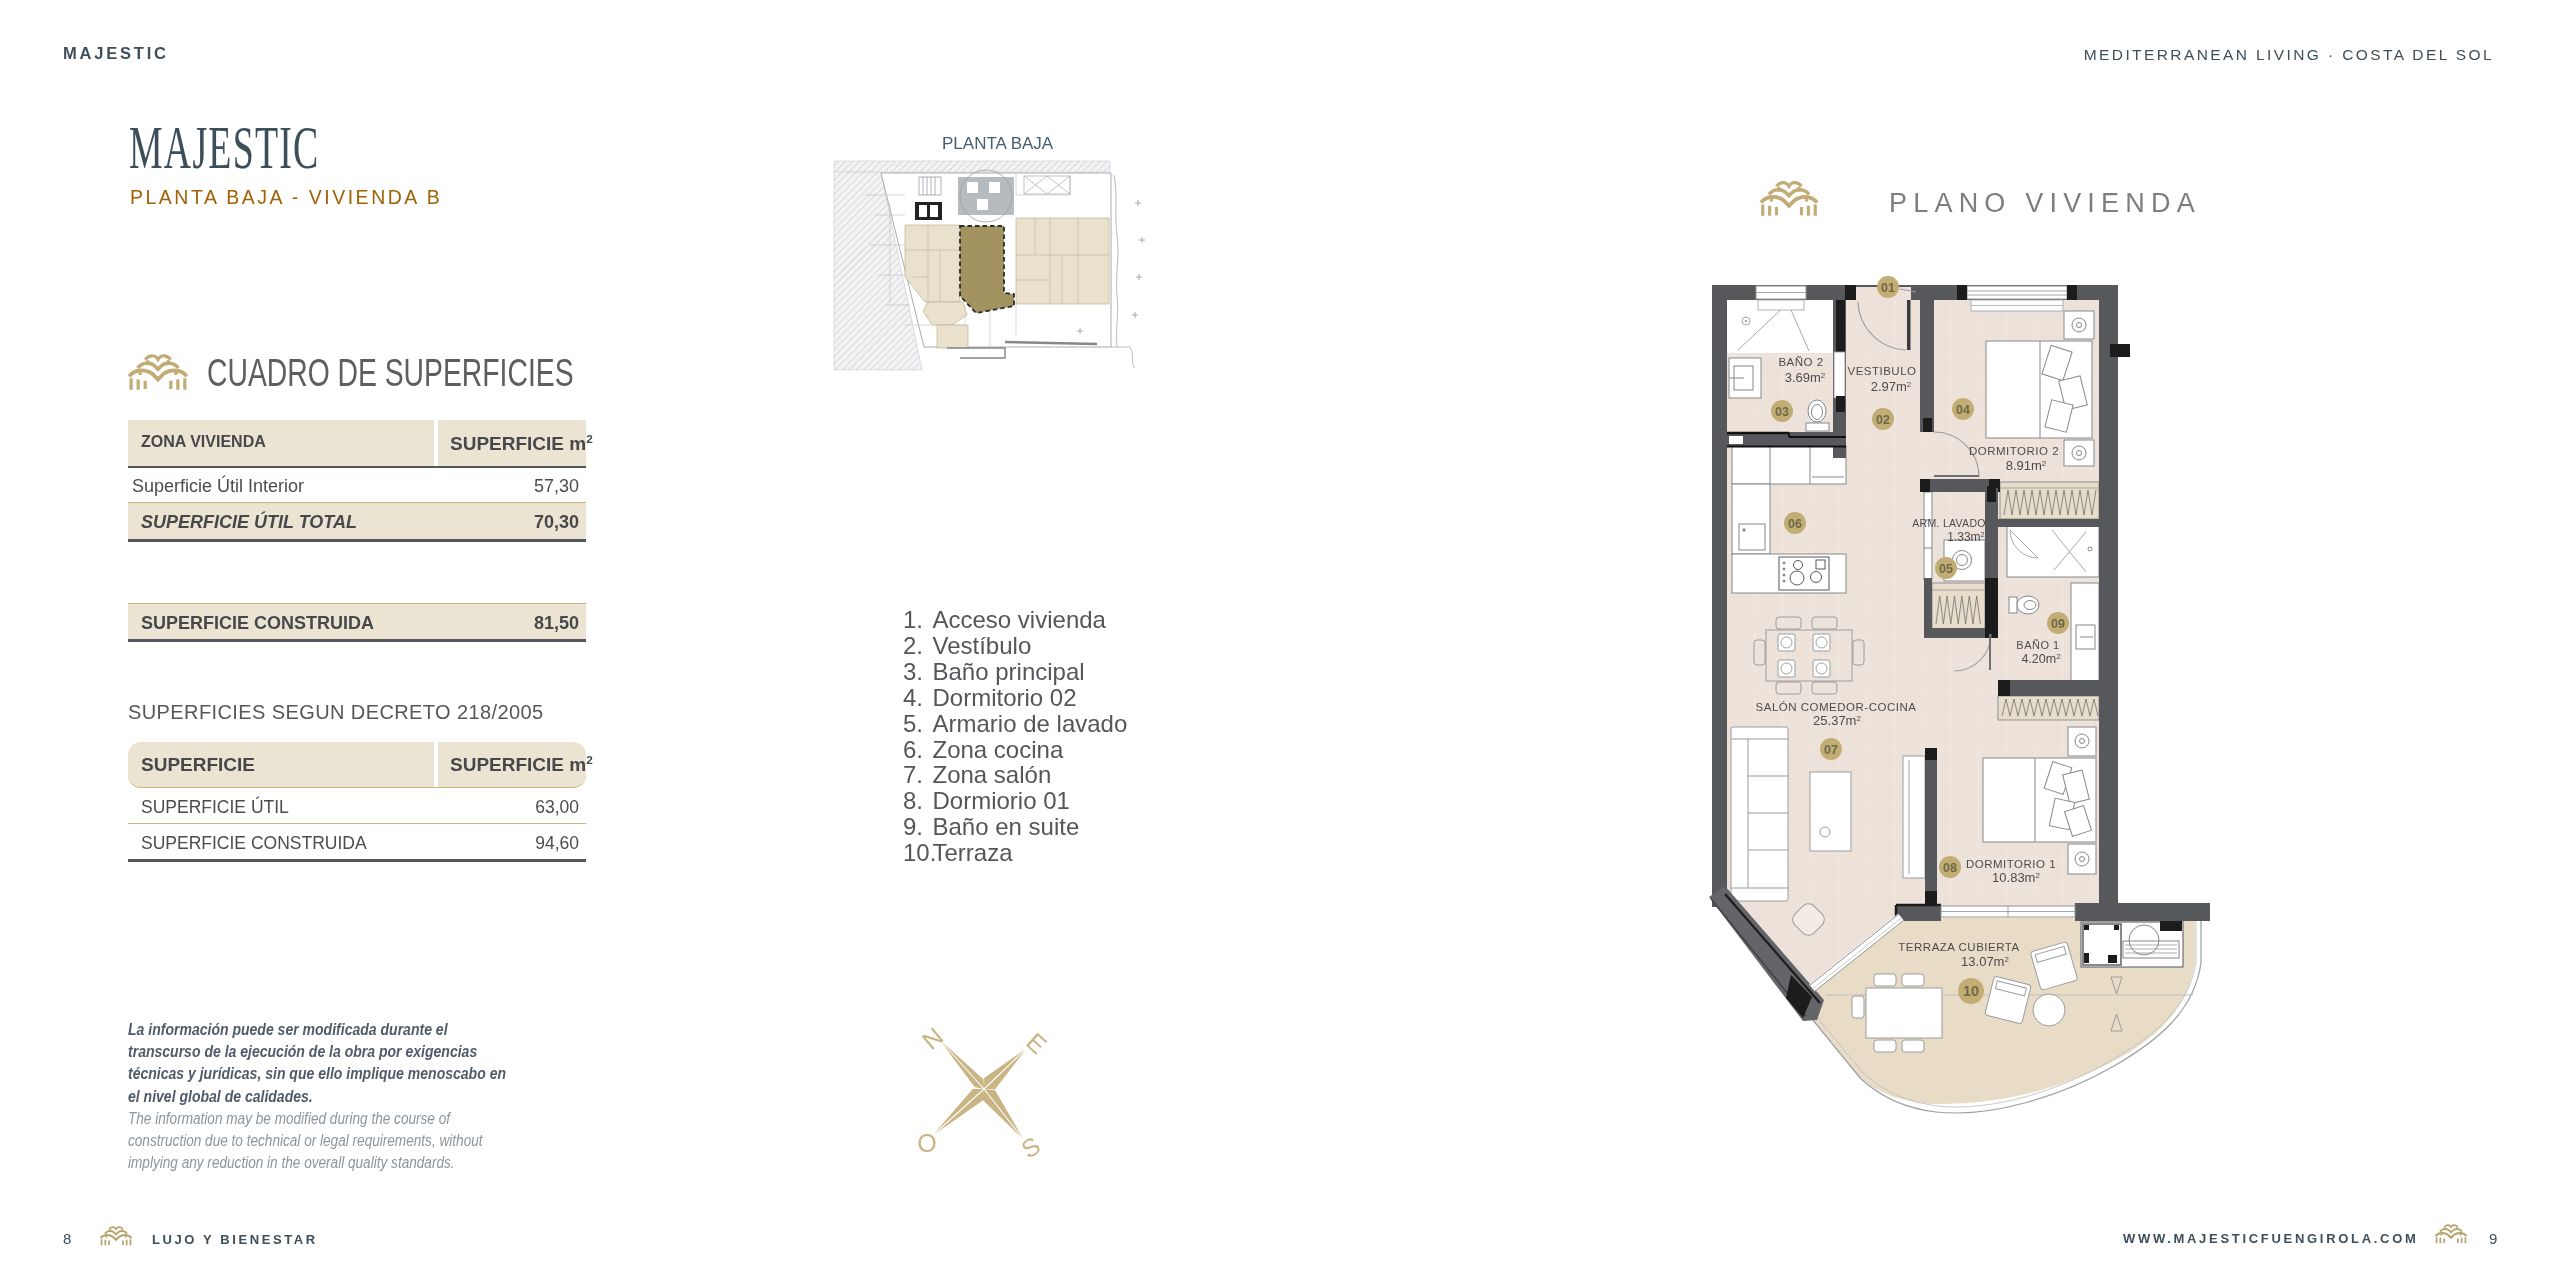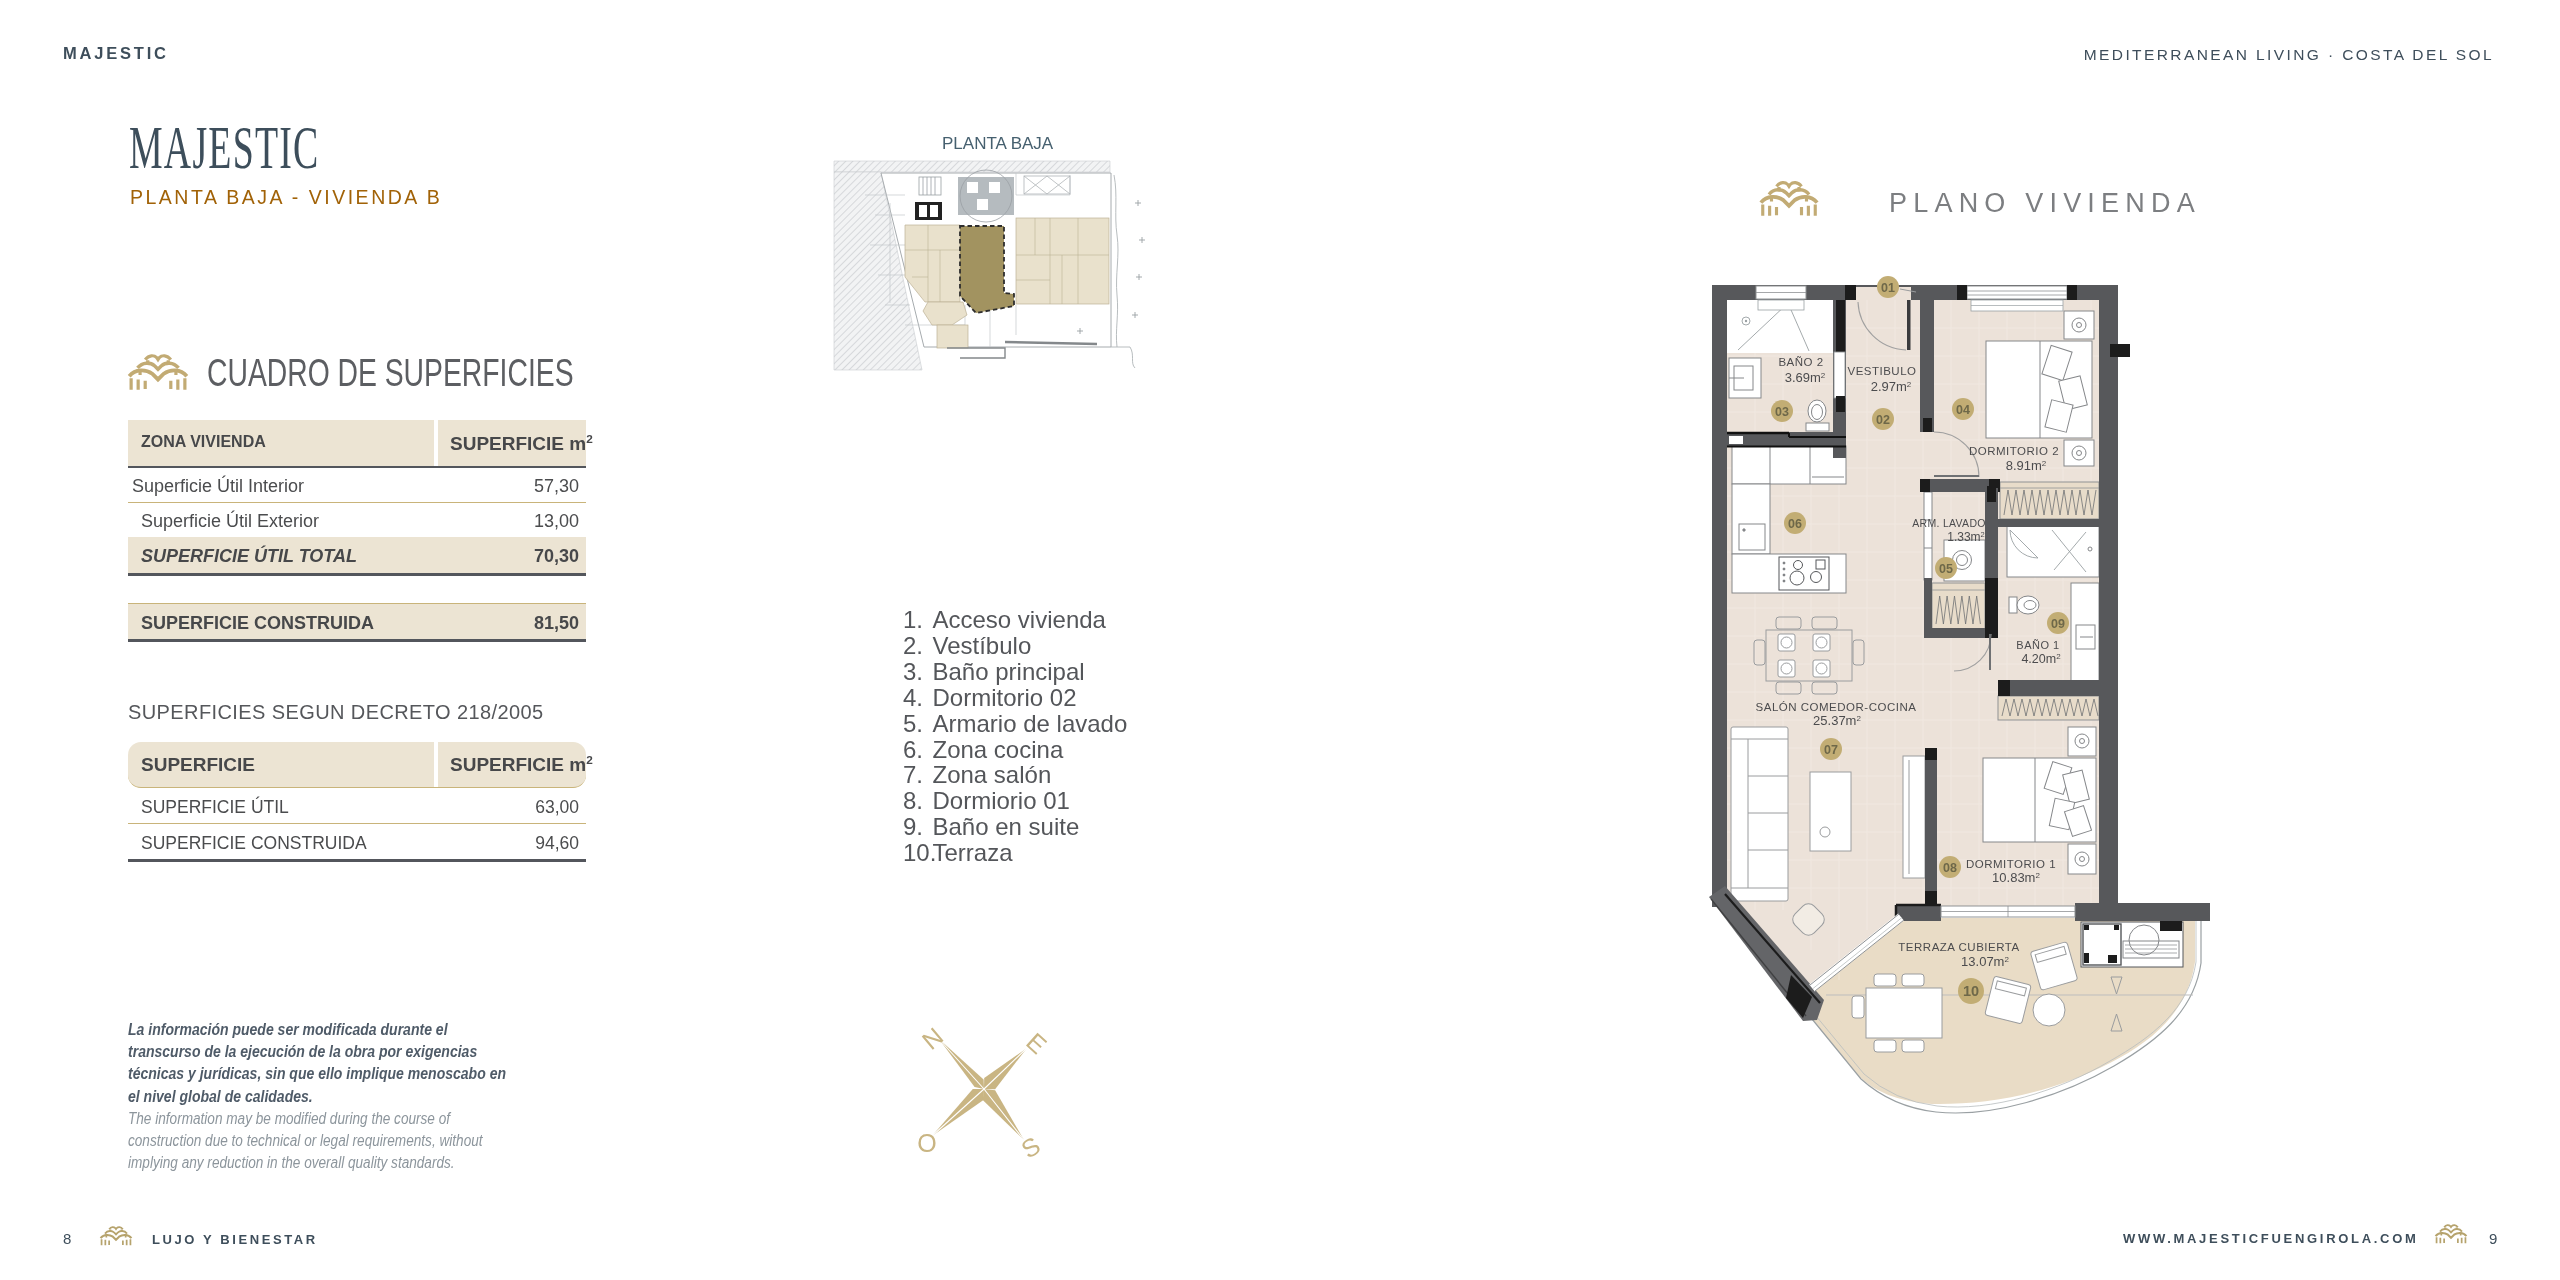--- a/index.html
+++ b/index.html
@@ -39,24 +39,20 @@
 <div class="abs" style="left:128px;top:420px;width:458px;">
   <div style="height:46px;background:#ece4d3;border-bottom:2px solid #53565c;position:relative;">
     <div style="position:absolute;left:13px;top:13px;font-size:16px;font-weight:bold;color:#47484a;">ZONA VIVIENDA</div>
     <div style="position:absolute;left:306px;top:0;bottom:0;width:4px;background:#fff;"></div>
     <div style="position:absolute;left:322px;top:13px;font-size:19px;font-weight:bold;color:#47484a;white-space:nowrap;">SUPERFICIE m<sup>2</sup></div>
   </div>
   <div style="height:34px;border-bottom:1px solid #c9b47a;position:relative;font-size:18px;color:#4b4c4e;">
     <div style="position:absolute;left:4px;top:8px;">Superficie Útil Interior</div>
     <div style="position:absolute;right:7px;top:8px;">57,30</div>
   </div>
-  <div style="height:34px;position:relative;font-size:18px;color:#4b4c4e;">
-    <div style="position:absolute;left:13px;top:8px;">Superficie Útil Exterior</div>
-    <div style="position:absolute;right:7px;top:8px;">13,00</div>
-  </div>
   <div style="height:36px;background:#ece4d3;border-bottom:3px solid #53565c;position:relative;font-size:18px;font-weight:bold;color:#47484a;">
     <div style="position:absolute;left:13px;top:9px;font-style:italic;">SUPERFICIE ÚTIL TOTAL</div>
     <div style="position:absolute;right:7px;top:9px;">70,30</div>
   </div>
 </div>
 
 <div class="abs" style="left:128px;top:603px;width:458px;">
   <div style="height:35px;background:#ece4d3;border-top:1px solid #c9b47a;border-bottom:3px solid #53565c;position:relative;font-size:18px;font-weight:bold;color:#47484a;">
     <div style="position:absolute;left:13px;top:9px;">SUPERFICIE CONSTRUIDA</div>
     <div style="position:absolute;right:7px;top:9px;">81,50</div>

